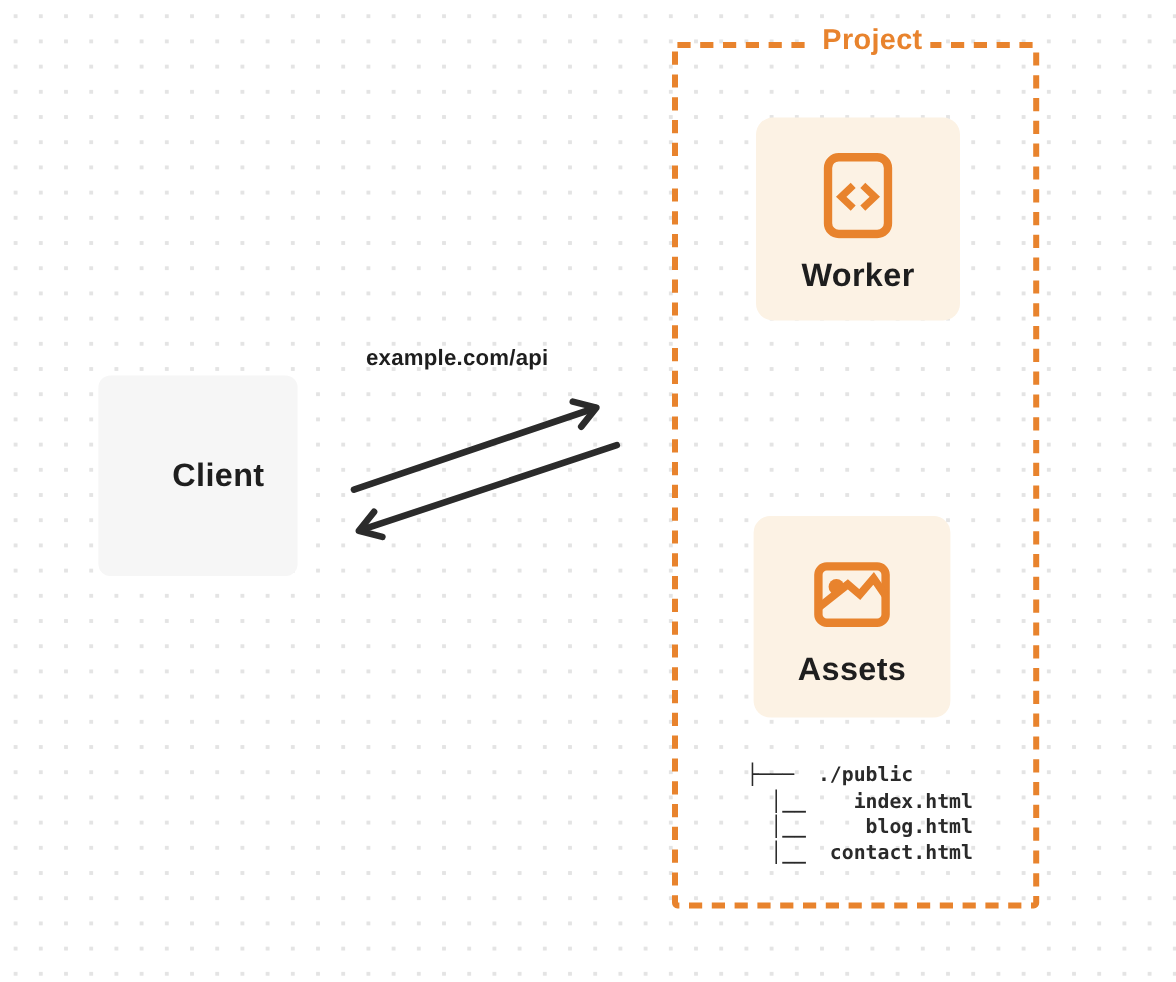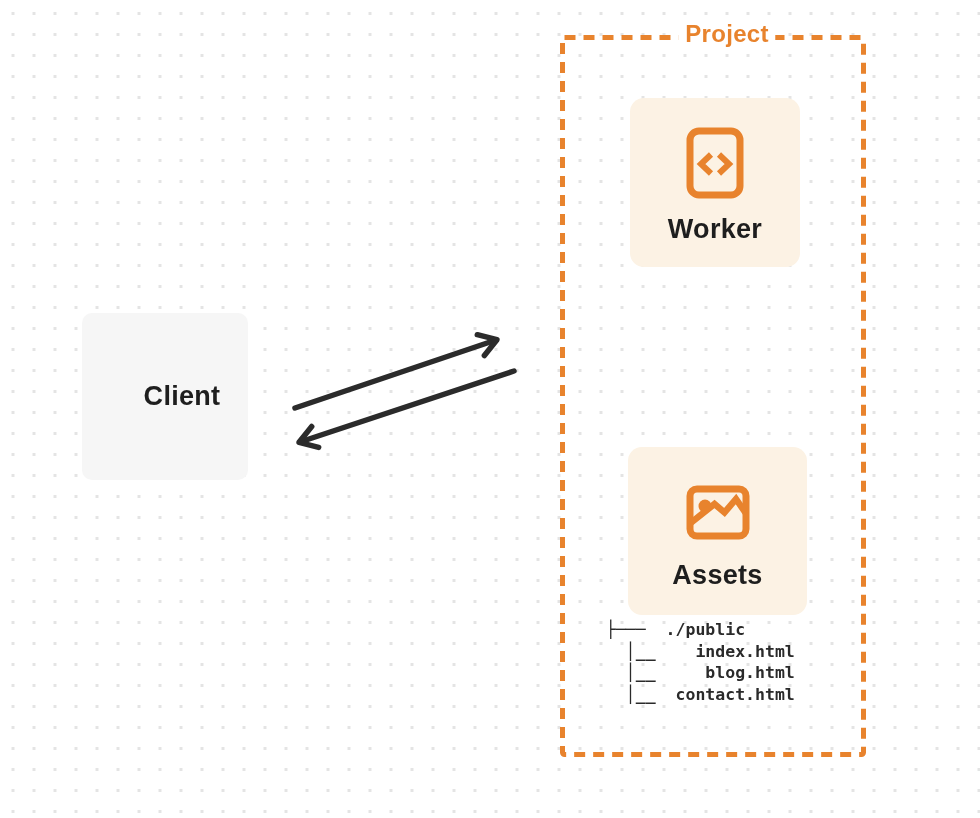--- a/index.html
+++ b/index.html
@@ -79,38 +79,38 @@
   
   .card {
     position: absolute;
     background: #fcf2e4;
     border-radius: 14px;
     display: flex;
     flex-direction: column;
     align-items: center;
   }
   .worker-card { left: 70px; top: 63px; width: 170px; height: 169px; }
-  .assets-card { left: 68px; top: 412px; width: 179px; height: 168px; }
+  .assets-card { left: 68px; top: 395px; width: 164px; height: 168px; }
   .worker-card .node-icon { margin-top: 29px; }
   .assets-card .node-icon { margin-top: 38px; }
   .worker-card .card-label { margin-top: 15px; }
   .assets-card .card-label { margin-top: 20px; }
   .card-label {
     font-size: 27px;
     font-weight: bold;
     color: #1e1e1e;
     letter-spacing: 0.3px;
   }
 
   
   .file-tree {
     position: absolute;
     left: 46px;
     top: 584px;
-    margin: 0;
+    margin: 16px;
     font-family: "DejaVu Sans Mono", monospace;
     font-size: 16.5px;
     line-height: 21.5px;
     font-weight: bold;
     color: #2a2a2a;
     white-space: pre;
   }
 
   
   .overlay {
@@ -123,20 +123,21 @@
 </style>
 </head>
 <body>
 
 <div class="canvas">
 
   <div class="client-box">
     <span class="client-label">Client</span>
   </div>
 
+  <div class="request-label">example.com/api</div>
 
   <div class="project-box">
 
     <div class="card worker-card">
       <svg class="node-icon" width="58" height="72" viewBox="0 0 58 72" aria-hidden="true">
         <rect x="4" y="4" width="50" height="64" rx="9" fill="none" stroke="#E8832D" stroke-width="7"></rect>
         <path d="M25 27.5 L15 37 L25 46.5" fill="none" stroke="#E8832D" stroke-width="6"></path>
         <path d="M33 27.5 L43 37 L33 46.5" fill="none" stroke="#E8832D" stroke-width="6"></path>
       </svg>
       <span class="card-label">Worker</span>

